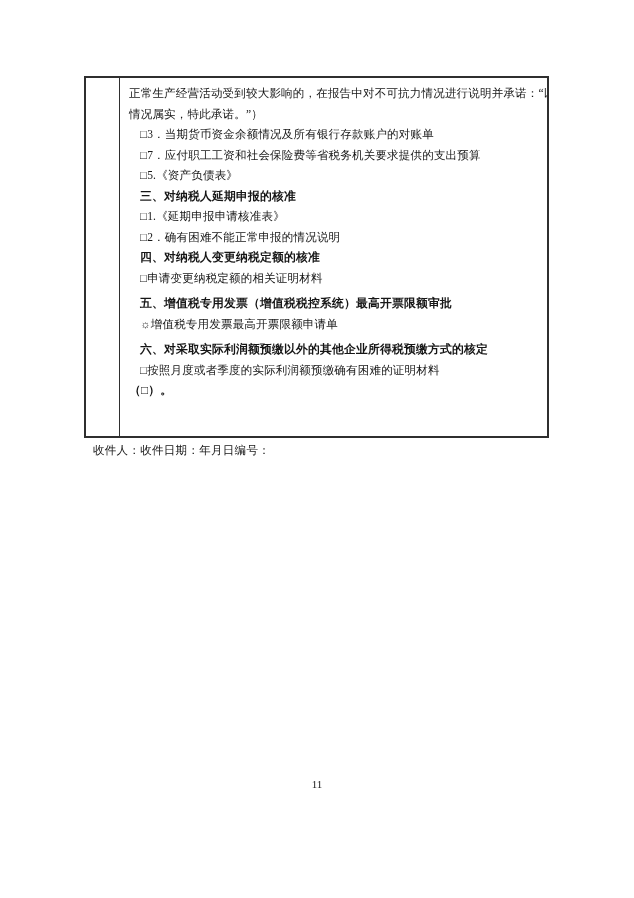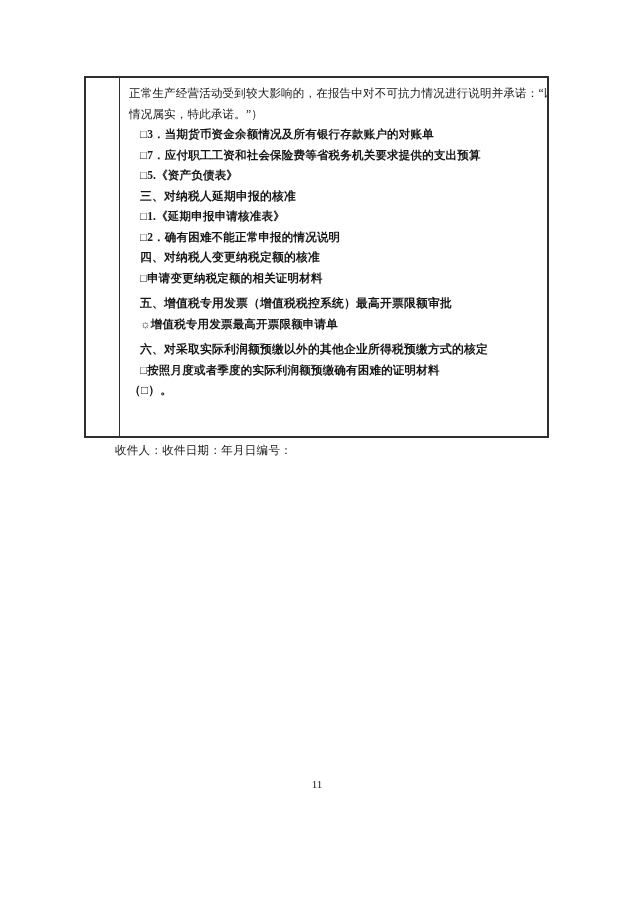--- a/index.html
+++ b/index.html
@@ -24,40 +24,39 @@
     border-right: 1px solid #2f2f2f;
     flex: none;
   }
   .content-cell {
     flex: 1;
     padding: 5px 6px 0 9px;
     font-size: 11.5px;
     overflow: hidden;
   }
   .row { line-height: 20.5px; letter-spacing: 0.2px; white-space: nowrap; }
-  .item { padding-left: 11px; font-weight: bold; }
+  .item { padding-left: 11px; }
   .heading {
     padding-left: 11px;
     font-weight: bold;
     font-family: "Liberation Sans", "DejaVu Sans", sans-serif;
     font-size: 11.8px;
   }
   .gap { margin-top: 5px; }
   .note {
     font-weight: bold;
     font-family: "Liberation Sans", "DejaVu Sans", sans-serif;
     font-size: 11.8px;
   }
   .note-first { margin-top: 18px; text-indent: 19px; }
   .footer-line {
     position: absolute;
     left: 93px; top: 443px;
     font-size: 11.5px;
     letter-spacing: 0.3px;
-    margin-left: 22px;
   }
   .page-number {
     position: absolute;
     left: 0; top: 778px;
     width: 100%;
     text-align: center;
     font-size: 11px;
     color: #222;
   }
 </style>

